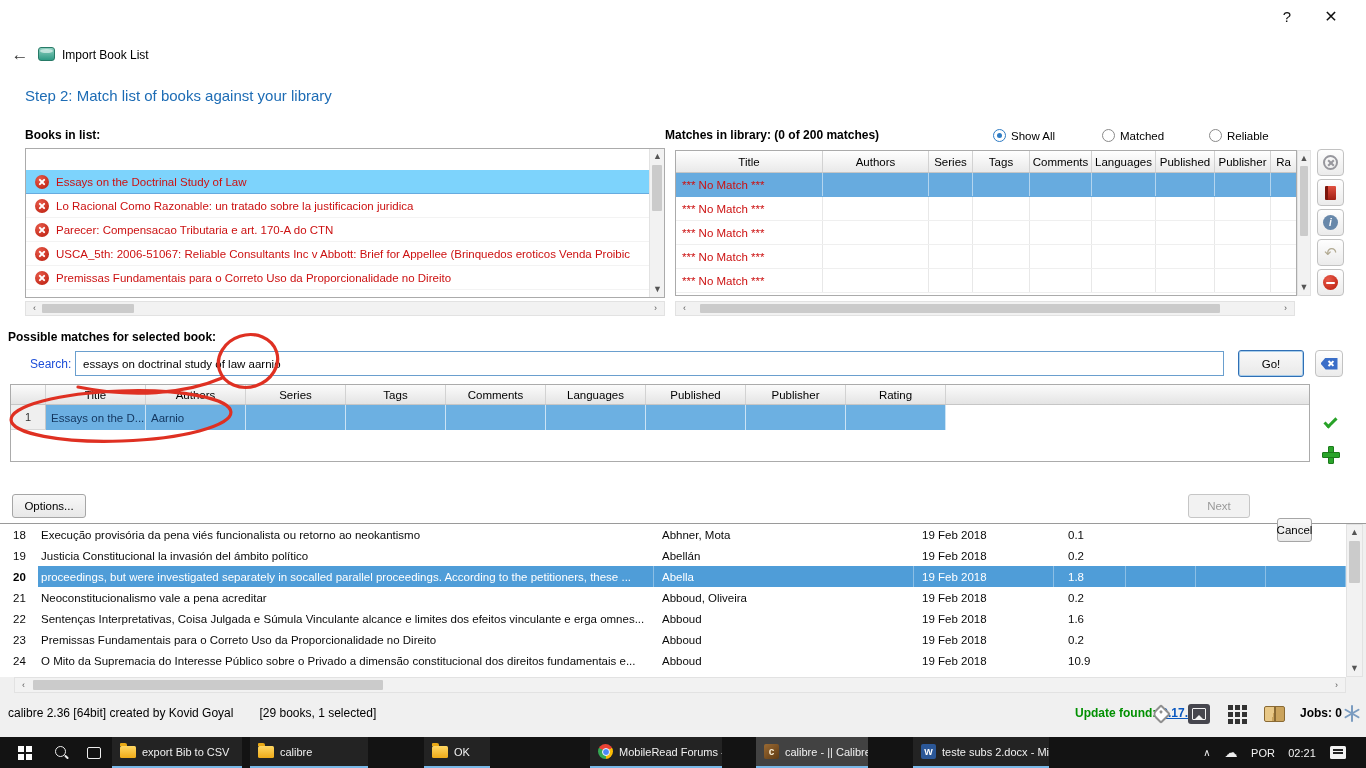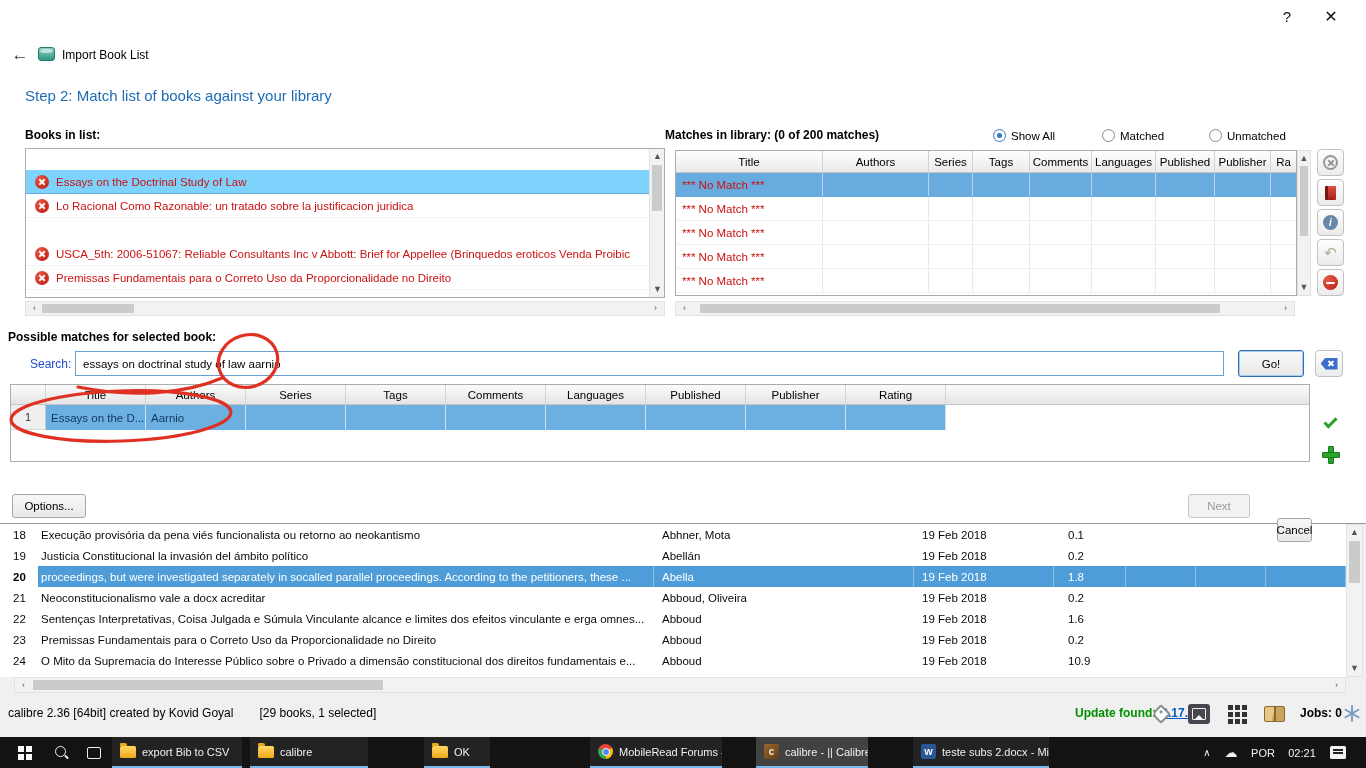--- a/index.html
+++ b/index.html
@@ -166,20 +166,24 @@
     <div class="section-label" style="left:25px;top:128px">Books in list:</div>
     <div class="listbox">
       <div class="book-row sel" style="top:21px">
         <span class="xicon"></span>
         <span>Essays on the Doctrinal Study of Law</span>
       </div>
       <div class="book-row" style="top:45px">
         <span class="xicon"></span>
         <span>Lo Racional Como Razonable: un tratado sobre la justificacion juridica</span>
       </div>
+      <div class="book-row" style="top:69px">
+        <span class="xicon"></span>
+        <span>Parecer: Compensacao Tributaria e art. 170-A do CTN</span>
+      </div>
       <div class="book-row" style="top:93px">
         <span class="xicon"></span>
         <span>USCA_5th: 2006-51067: Reliable Consultants Inc v Abbott: Brief for Appellee (Brinquedos eroticos Venda Proibic</span>
       </div>
       <div class="book-row" style="top:117px">
         <span class="xicon"></span>
         <span>Premissas Fundamentais para o Correto Uso da Proporcionalidade no Direito</span>
       </div>
       <div class="sbv" style="right:0;top:0;height:148px;width:15px;border:none;border-left:1px solid #e2e2e2">
         <div class="sb-ar" style="left:1px;top:1px">▲</div>
@@ -197,21 +201,21 @@
     <label class="radio" style="left:993px;top:129px">
       <span class="rdot on"></span>
       <span>Show All</span>
     </label>
     <label class="radio" style="left:1102px;top:129px">
       <span class="rdot"></span>
       <span>Matched</span>
     </label>
     <label class="radio" style="left:1209px;top:129px">
       <span class="rdot"></span>
-      <span>Unmatched</span>
+      <span>Reliable</span>
     </label>
 
     <div class="mtable">
       <div class="mhead">
         <div class="hc w147">Title</div>
         <div class="hc w106">Authors</div>
         <div class="hc w44">Series</div>
         <div class="hc w57">Tags</div>
         <div class="hc w62">Comments</div>
         <div class="hc w64">Languages</div>
@@ -371,21 +375,21 @@
       <div class="ltitle">proceedings, but were investigated separately in socalled parallel proceedings. According to the petitioners, these ...</div>
       <div class="lauth">Abella</div>
       <div class="ldate">19 Feb 2018</div>
       <div class="lsize">1.8</div>
       <div></div>
         <div></div>
         <div></div>
     </div>
     <div class="librow">
       <div class="lnum">21</div>
-      <div class="ltitle">Neoconstitucionalismo vale a docx acreditar</div>
+      <div class="ltitle">Neoconstitucionalismo vale a pena acreditar</div>
       <div class="lauth">Abboud, Oliveira</div>
       <div class="ldate">19 Feb 2018</div>
       <div class="lsize">0.2</div>
       <div></div>
         <div></div>
         <div></div>
     </div>
     <div class="librow">
       <div class="lnum">22</div>
       <div class="ltitle">Sentenças Interpretativas, Coisa Julgada e Súmula Vinculante alcance e limites dos efeitos vinculante e erga omnes...</div>

